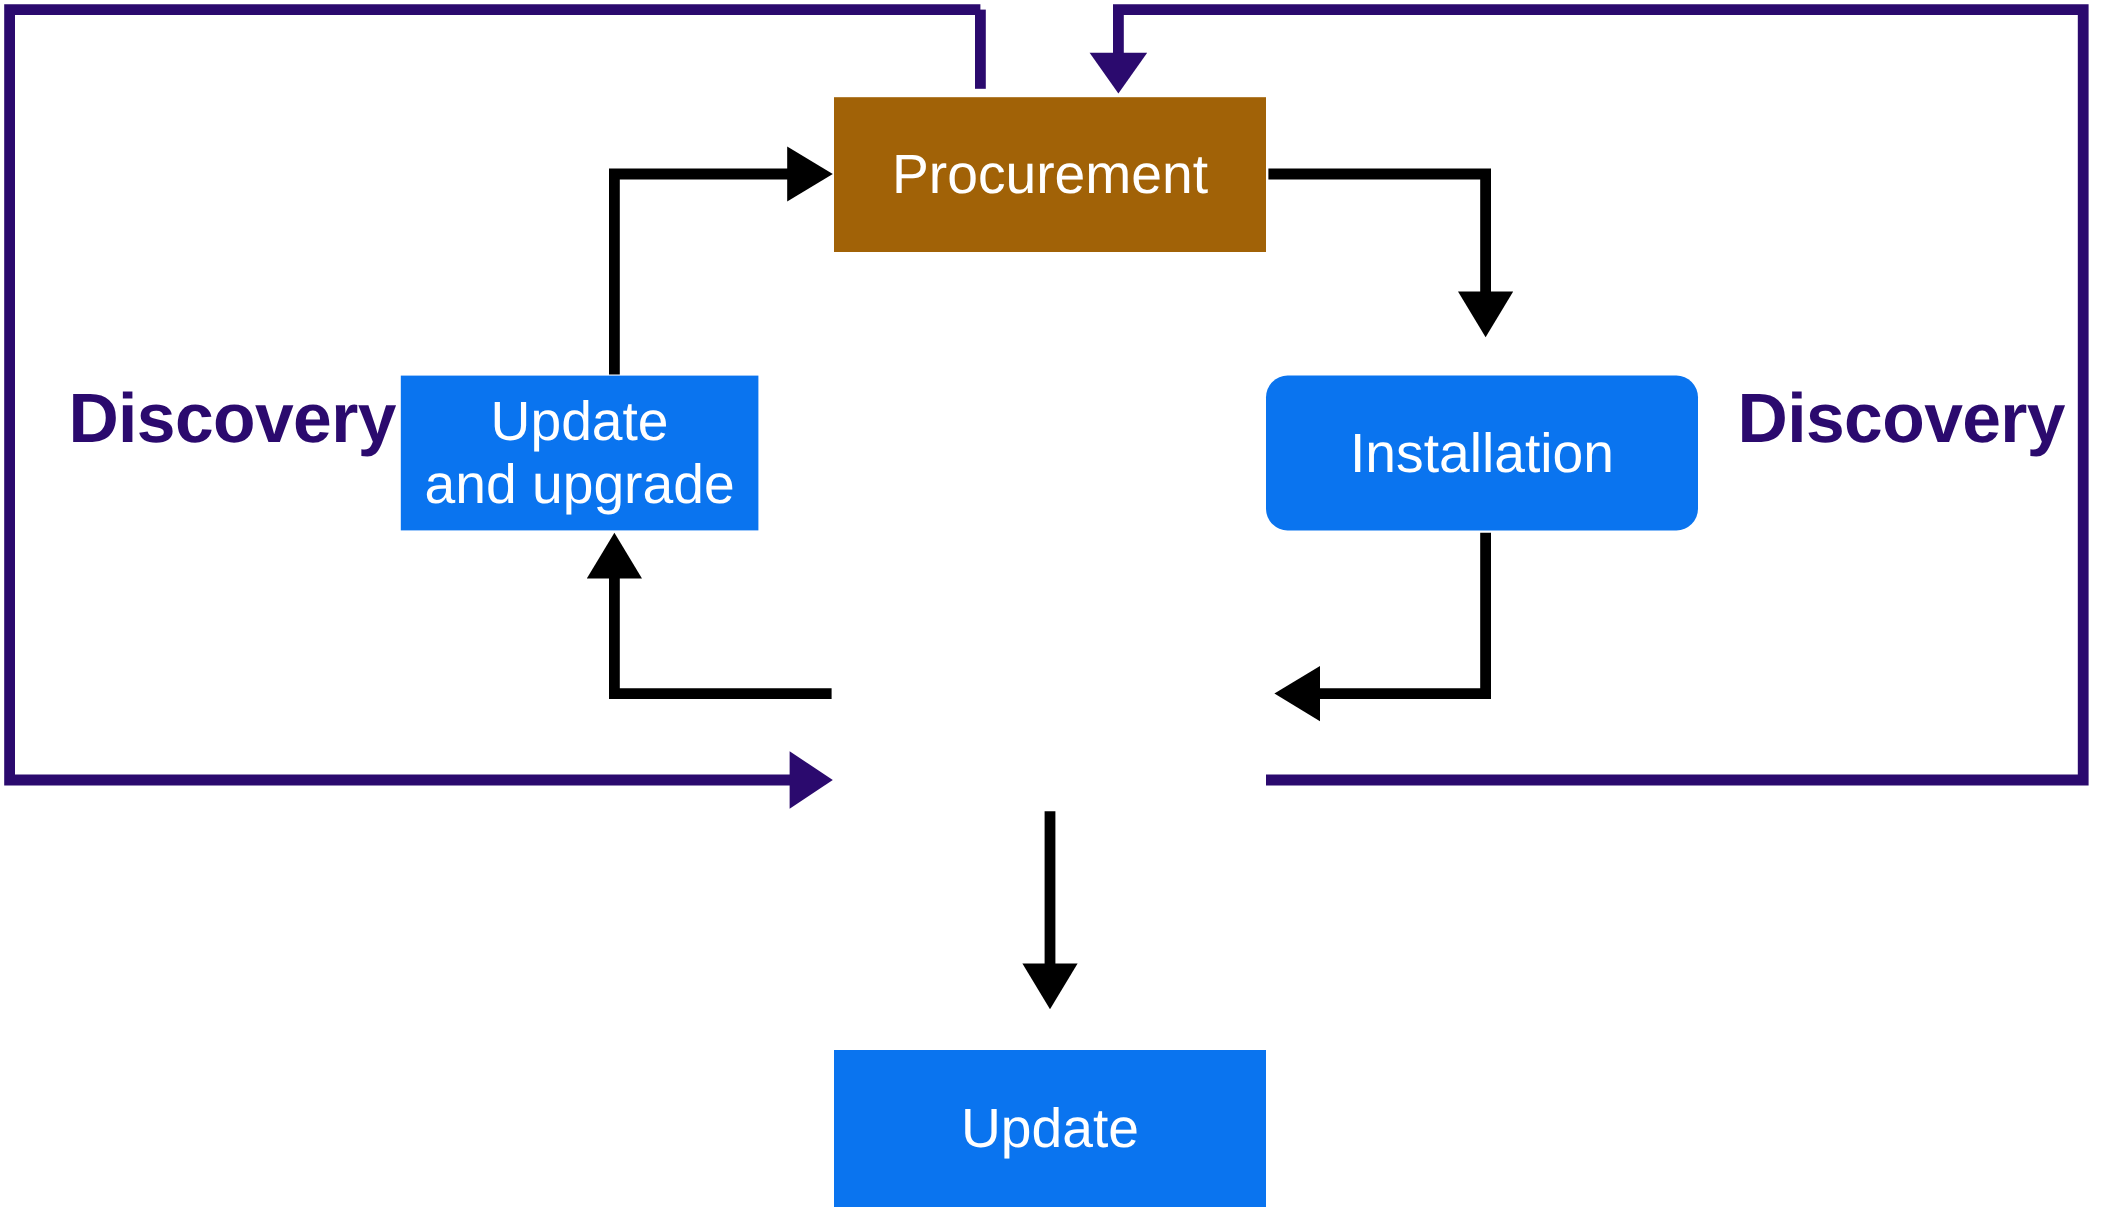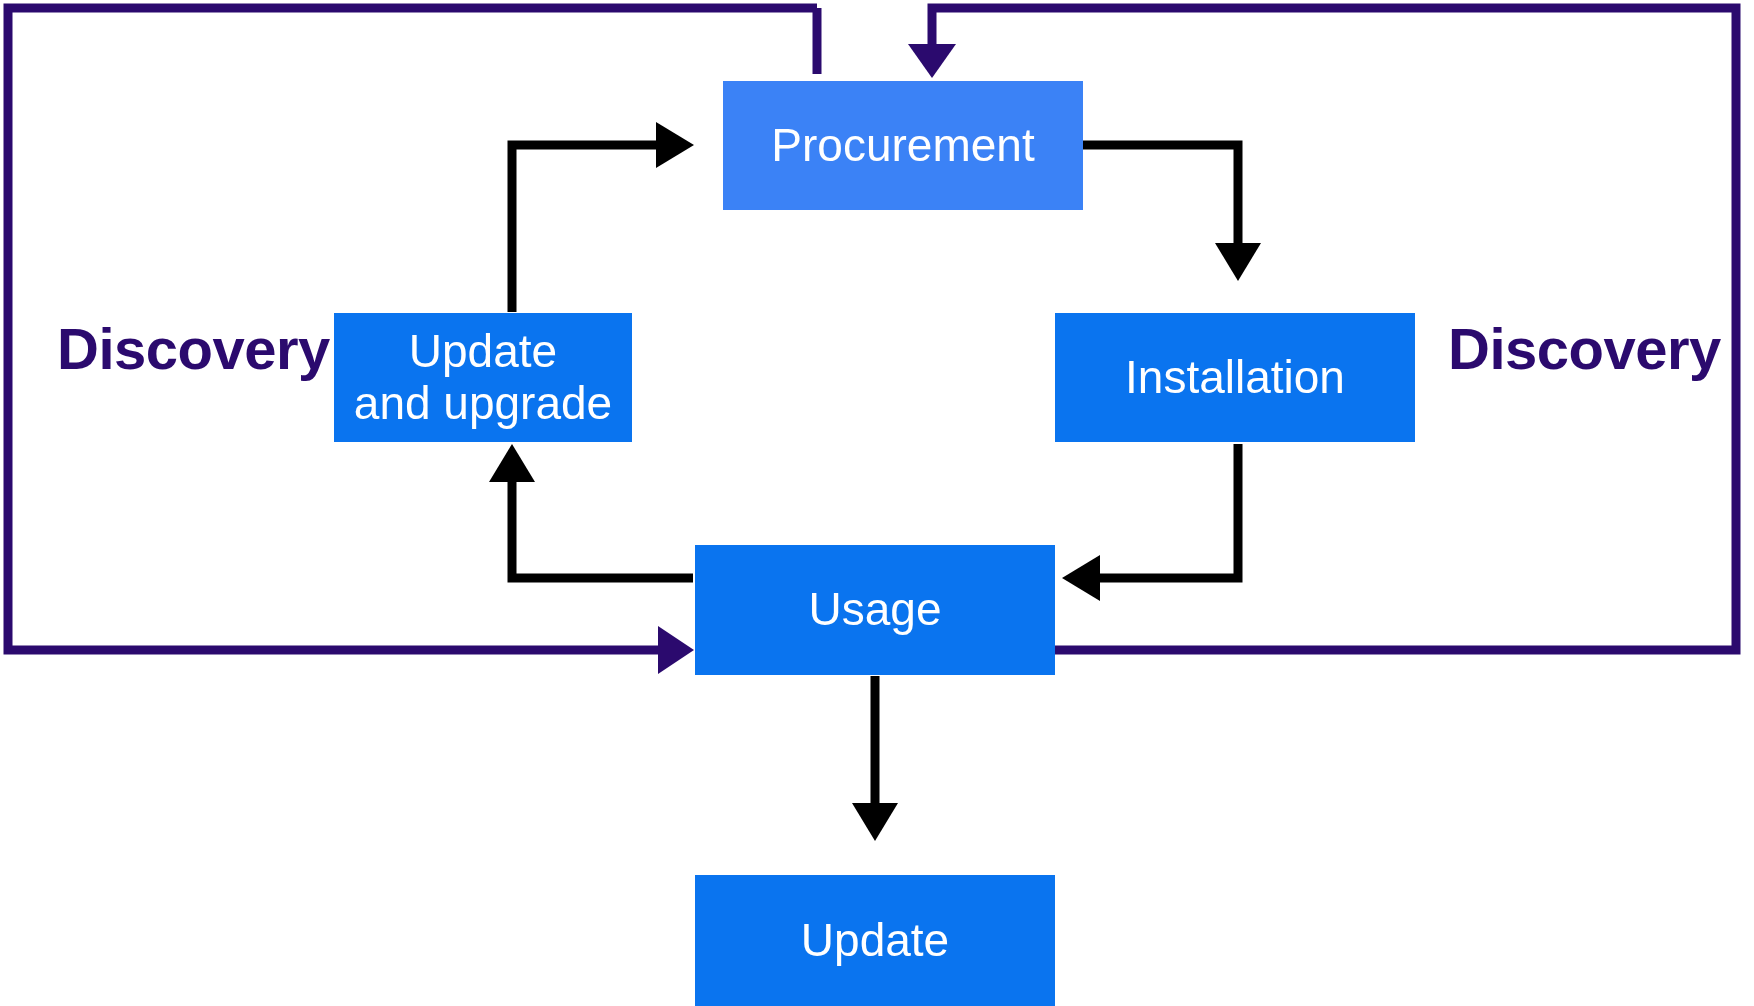--- a/index.html
+++ b/index.html
@@ -45,21 +45,21 @@
     font-size: 58px;
     font-weight: bold;
     letter-spacing: -0.5px;
     white-space: nowrap;
     z-index: 4;
   }
 
   
   #node-procurement { left: 695px;  top: 81px;  width: 360px; height: 129px; }
   #node-update      { left: 334px;  top: 313px; width: 298px; height: 129px; }
-  #node-installation{ left: 1055px; top: 313px; width: 360px; height: 129px; }
+  #node-installation{ left: 1055px; top: 313px; width: 360px; height: 129px; border-radius: 18px; }
   #node-usage       { left: 695px;  top: 545px; width: 360px; height: 130px; }
   #node-removal     { left: 695px;  top: 875px; width: 360px; height: 131px; }
 
   #label-discovery-left  { left: 57px;   top: 315px; }
   #label-discovery-right { left: 1448px; top: 315px; }
 </style>
 </head>
 <body>
 
 <div id="stage">
@@ -99,36 +99,33 @@
       <polyline points="693,578 512,578 512,480" fill="none"></polyline>
       <polygon points="512,444 489,482 535,482" stroke="none"></polygon>
     </g>
 
     <g fill="#000000" stroke="#000000" stroke-width="9">
       <line x1="875" y1="676" x2="875" y2="805"></line>
       <polygon points="875,841 852,803 898,803" stroke="none"></polygon>
     </g>
   </svg>
 
-  <div class="node" id="node-procurement" style="background:#3b82f6;margin-left:28px;">
+  <div class="node" id="node-procurement" style="background:#a16207;">
     <span>Procurement</span>
   </div>
 
   <div class="node" id="node-update" style="background:#0a74ef;">
     <span>Update
 and upgrade</span>
   </div>
 
   <div class="node" id="node-installation" style="background:#0a74ef;">
     <span>Installation</span>
   </div>
 
-  <div class="node" id="node-usage" style="background:#0a74ef;">
-    <span>Usage</span>
-  </div>
 
   <div class="node" id="node-removal" style="background:#0a74ef;">
     <span>Update</span>
   </div>
 
   <div class="side-label" id="label-discovery-left" style="color:#2b0a6e;">Discovery</div>
 
   <div class="side-label" id="label-discovery-right" style="color:#2b0a6e;">Discovery</div>
 
 </div>

